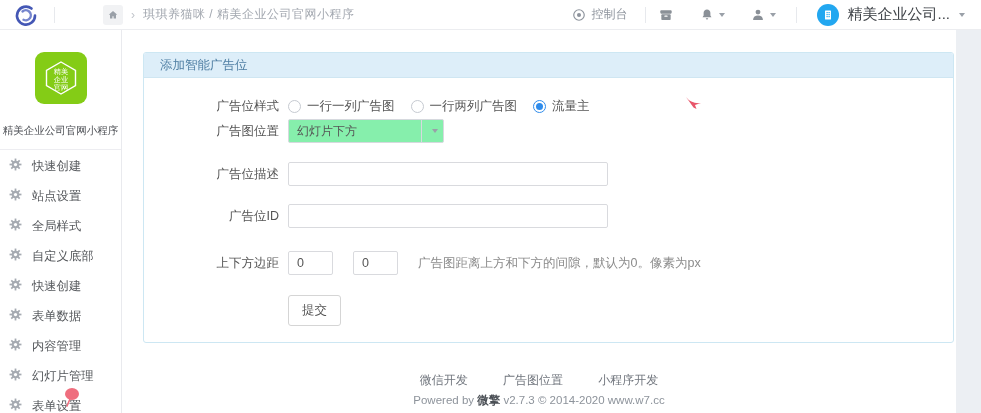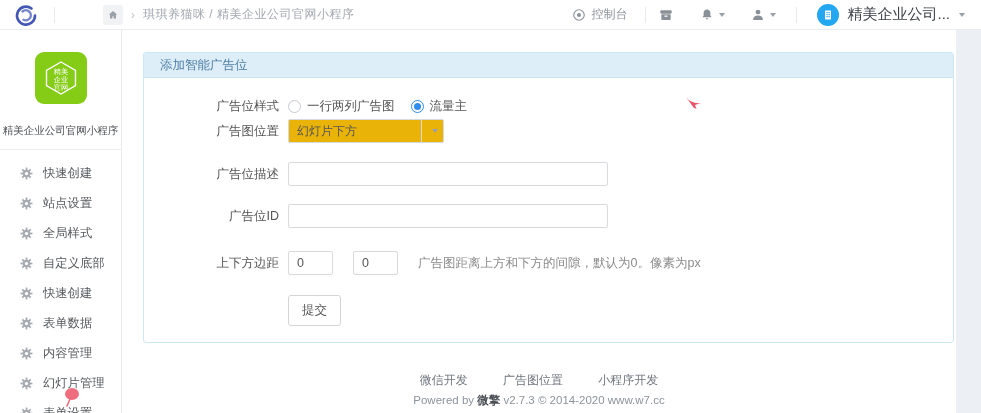--- a/index.html
+++ b/index.html
@@ -36,41 +36,41 @@
     position: relative; flex: 0 0 auto; overflow: hidden; }
   .content { flex: 1; background: #fff; position: relative; }
   .gutter { width: 25px; background: #eceff3; flex: 0 0 auto; }
   
   .app-icon { width: 52px; height: 52px; background: #84cc16; border-radius: 9px;
     margin: 22px auto 20px auto; display: flex; align-items: center; justify-content: center; cursor: pointer; }
   .app-name { font-size: 10.5px; color: #4c4f54; text-align: center; padding: 0 2px;
     white-space: nowrap; margin-bottom: 11px; }
   .side-divider { border-top: 1px solid #ededf1; margin: 0; }
   .menu { padding-top: 8px; }
-  .menu-item { height: 30px; display: flex; align-items: center; padding-left: 20px; cursor: pointer; }
+  .menu-item { height: 30px; display: flex; align-items: flex-start; padding-left: 9px; cursor: pointer; }
   .menu-item .gear { width: 13px; height: 13px; margin-right: 10px; flex: 0 0 auto; }
   .menu-item span.lbl { font-size: 12.3px; color: #55585c; }
   
   .card { margin: 22px 2px 0 21px; border: 1px solid #cde7f3; border-radius: 3px;
     height: 291px; background: #fff; overflow: hidden; }
   .card-head { background: #ddeef9; border-bottom: 1px solid #cfe6f2; height: 25px;
     display: flex; align-items: center; padding: 0 16px; color: #4e7ea3; font-size: 12.5px; }
   .card-body { padding-top: 20px; }
   .frow { display: flex; align-items: center; margin-bottom: 4px; }
   .flabel { width: 135px; flex: 0 0 auto; text-align: right; font-size: 12.5px; color: #555; }
   .fctrl { margin-left: 9px; display: flex; align-items: center; }
   .radio-item { display: flex; align-items: center; margin-right: 16px; cursor: pointer; }
   .radio-dot { width: 13px; height: 13px; border: 1px solid #c6cad1; border-radius: 50%;
     background: #fff; position: relative; margin-right: 6px; flex: 0 0 auto; }
   .radio-dot.on { border-color: #2f8ceb; }
   .radio-dot.on::after { content: ""; position: absolute; left: 2px; top: 2px; right: 2px; bottom: 2px;
     background: #2f8ceb; border-radius: 50%; }
   .radio-item span { font-size: 12.5px; color: #555; }
   .select { width: 156px; height: 24px; border: 1px solid #d6d9de; border-radius: 2px;
-    display: flex; align-items: center; background: #eab308; cursor: pointer; }
+    display: flex; align-items: center; background: #86efac; cursor: pointer; }
   .select .sel-text { flex: 1; padding-left: 8px; font-size: 12px; color: #555; }
   .select .sel-btn { width: 22px; height: 100%; border-left: 1px solid #d6d9de;
     display: flex; align-items: center; justify-content: center; }
   .txt-input { width: 320px; height: 24px; border: 1px solid #d9dade; border-radius: 2px;
     font-size: 12.5px; color: #555; padding: 0 8px; background: #fff;
     font-family: "Liberation Sans", "DejaVu Sans", sans-serif; }
   .num-input { width: 45px; height: 24px; border: 1px solid #d9dade; border-radius: 2px;
     font-size: 12.5px; color: #555; padding: 0 8px; background: #fff;
     font-family: "Liberation Sans", "DejaVu Sans", sans-serif; }
   .num-gap { width: 20px; }
@@ -260,20 +260,24 @@
 
     <div class="card">
       <div class="card-head">添加智能广告位</div>
       <div class="card-body">
 
         <div class="frow">
           <div class="flabel">广告位样式</div>
           <div class="fctrl">
             <div class="radio-item">
               <div class="radio-dot"></div>
+              <span>一行一列广告图</span>
+            </div>
+            <div class="radio-item">
+              <div class="radio-dot"></div>
               <span>一行两列广告图</span>
             </div>
             <div class="radio-item">
               <div class="radio-dot on"></div>
               <span>流量主</span>
             </div>
           </div>
         </div>
 
         <div class="frow" style="margin-bottom:19px">

